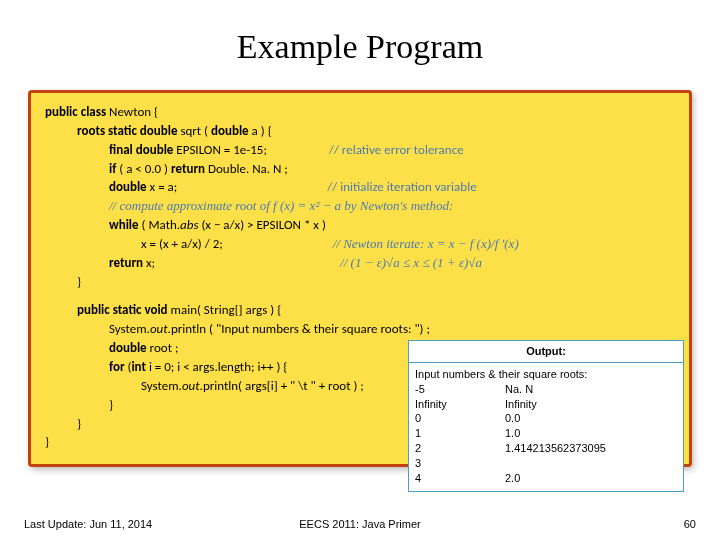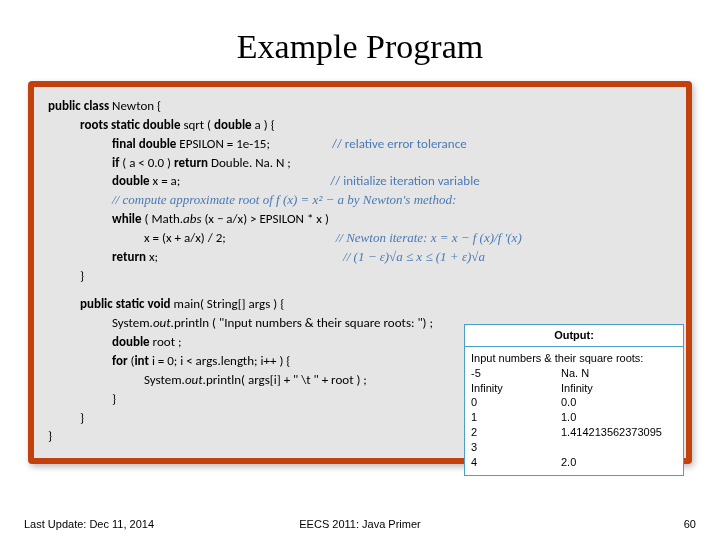--- a/index.html
+++ b/index.html
@@ -14,43 +14,43 @@
   .slide-title {
     text-align: center;
     font-family: Georgia, 'Times New Roman', serif;
     font-size: 34px;
     color: #000;
     padding-top: 28px;
     padding-bottom: 8px;
     font-weight: normal;
   }
   .code-box {
-    margin: 7px 28px;
-    background: #e5e5e5;
-    border: 6px solid #c2410c;
+    margin: 16px 28px;
+    background: #fde047;
+    border: 3px solid #c2410c;
     border-radius: 4px;
     box-shadow: 2px 3px 6px rgba(0,0,0,0.25);
     padding: 10px 14px 12px 14px;
     font-family: Calibri, Arial, sans-serif;
     font-size: 13px;
     line-height: 1.45;
     color: #000;
     position: relative;
   }
   .kw { font-weight: bold; color: #000; }
   .cm { color: #4a7ab5; font-family: Calibri, sans-serif; }
   .code-line { white-space: nowrap; }
   .ind1 { padding-left: 32px; }
   .ind2 { padding-left: 64px; }
   .ind3 { padding-left: 96px; }
   .output-box {
     position: absolute;
     right: 36px;
-    top: 324px;
-    width: 220px;
+    top: 340px;
+    width: 276px;
     background: #ffffff;
     border: 1px solid #4aa0c8;
     font-family: Tahoma, Arial, sans-serif;
     font-size: 11px;
     line-height: 1.35;
     padding: 3px 6px 5px 6px;
   }
   .output-title {
     font-weight: bold;
     text-align: center;
@@ -128,16 +128,16 @@
   <div class="output-row">
       <div class="output-col1">3</div>
     </div>
   <div class="output-row">
       <div class="output-col1">4</div>
       <div>2.0</div>
     </div>
 </div>
 
 <div class="footer">
-  <div>Last Update: Dec 11, 2014</div>
+  <div>Last Update: Jun 11, 2014</div>
   <div class="footer-center">EECS 2011: Java Primer</div>
   <div style="z-index:2">60</div>
 </div>
 
 </body></html>

